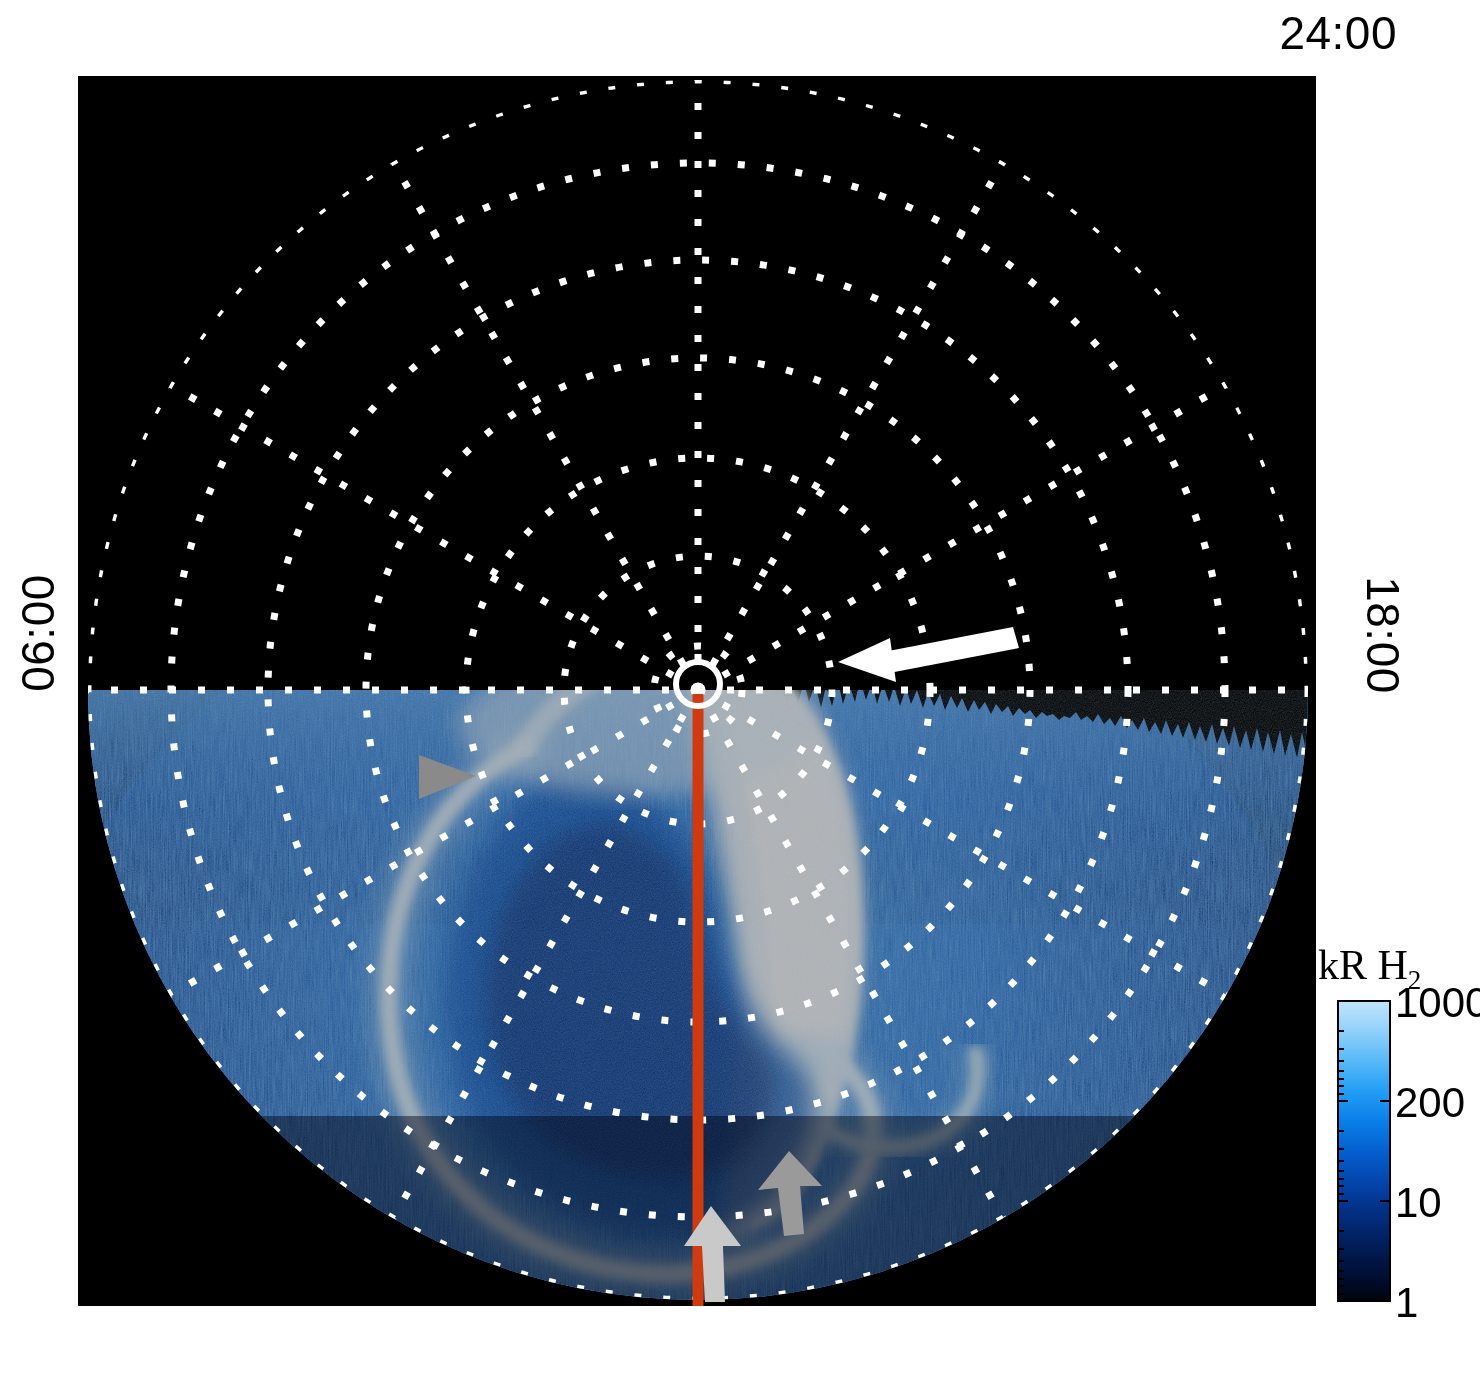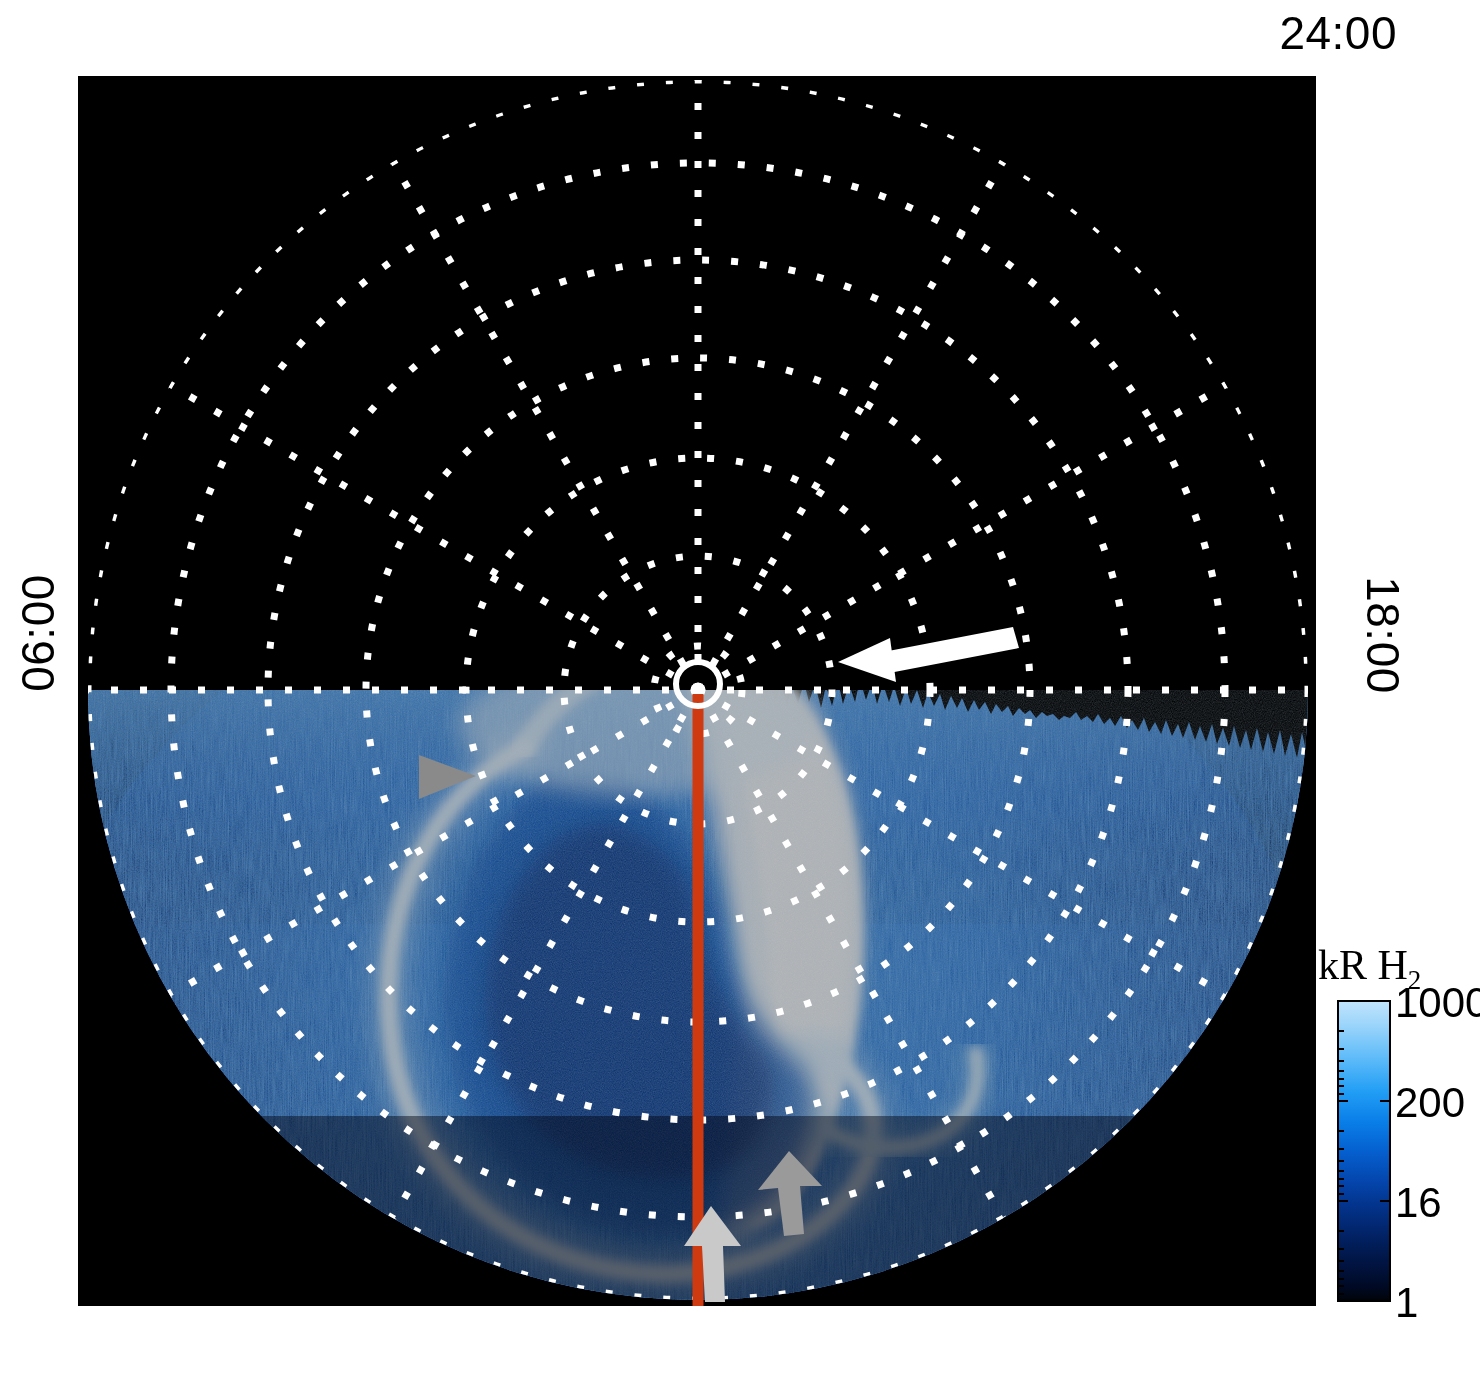--- a/index.html
+++ b/index.html
@@ -303,17 +303,17 @@
     <div class="cb-tick minor" style="top:230px;"></div>
     <div class="cb-tick minor" style="top:248px;"></div>
     <div class="cb-tick minor" style="top:260px;"></div>
     <div class="cb-tick minor" style="top:270px;"></div>
     <div class="cb-tick minor" style="top:278px;"></div>
     <div class="cb-tick minor" style="top:285px;"></div>
     <div class="cb-tick minor" style="top:293px;"></div>
 
     <div class="cb-label" style="top:-18px;">1000</div>
     <div class="cb-label" style="top:82px;">200</div>
-    <div class="cb-label" style="top:182px;">16</div>
+    <div class="cb-label" style="top:182px;">10</div>
     <div class="cb-label" style="top:282px;">1</div>
   </div>
 
 </div>
 
 </body></html>

